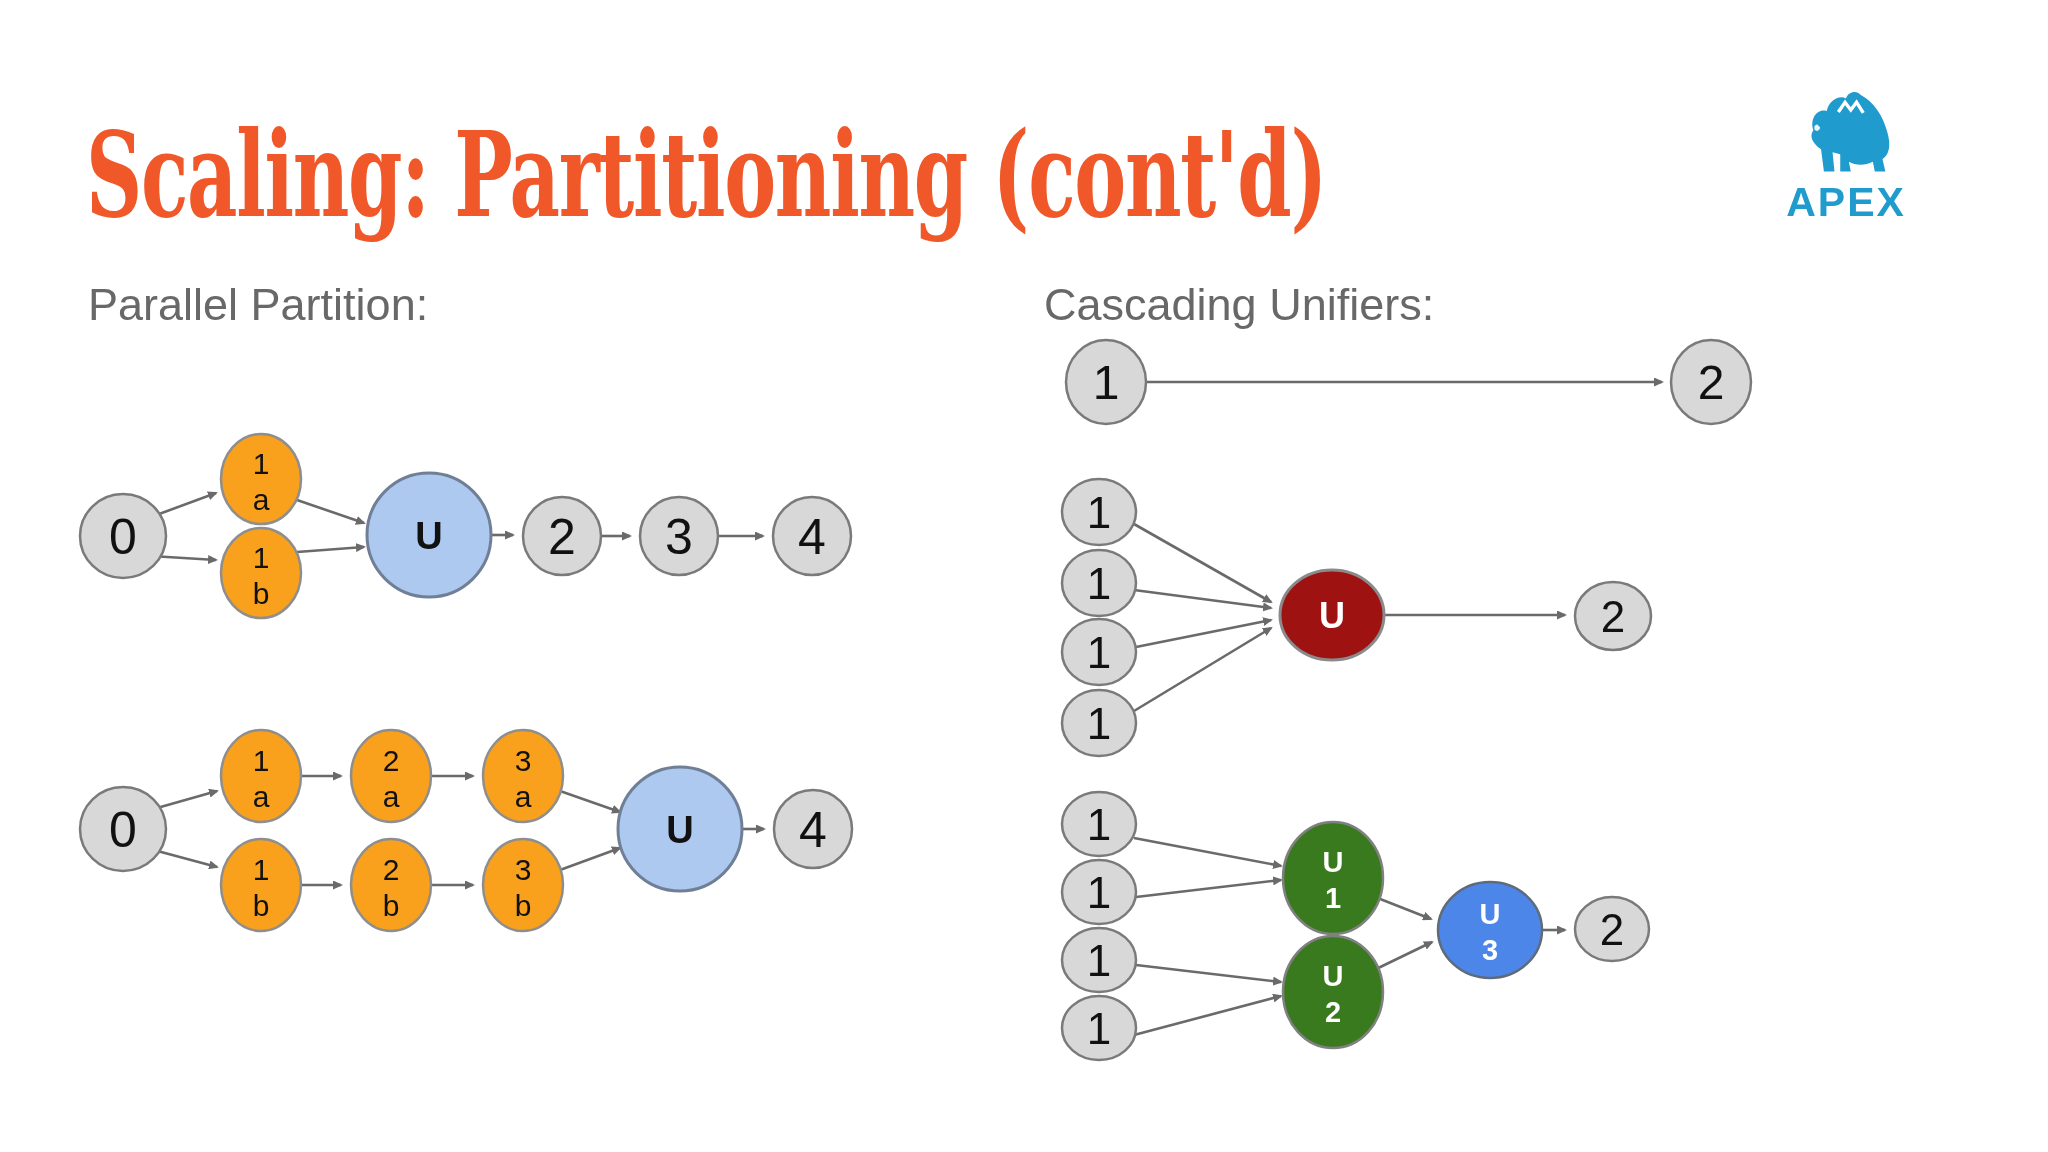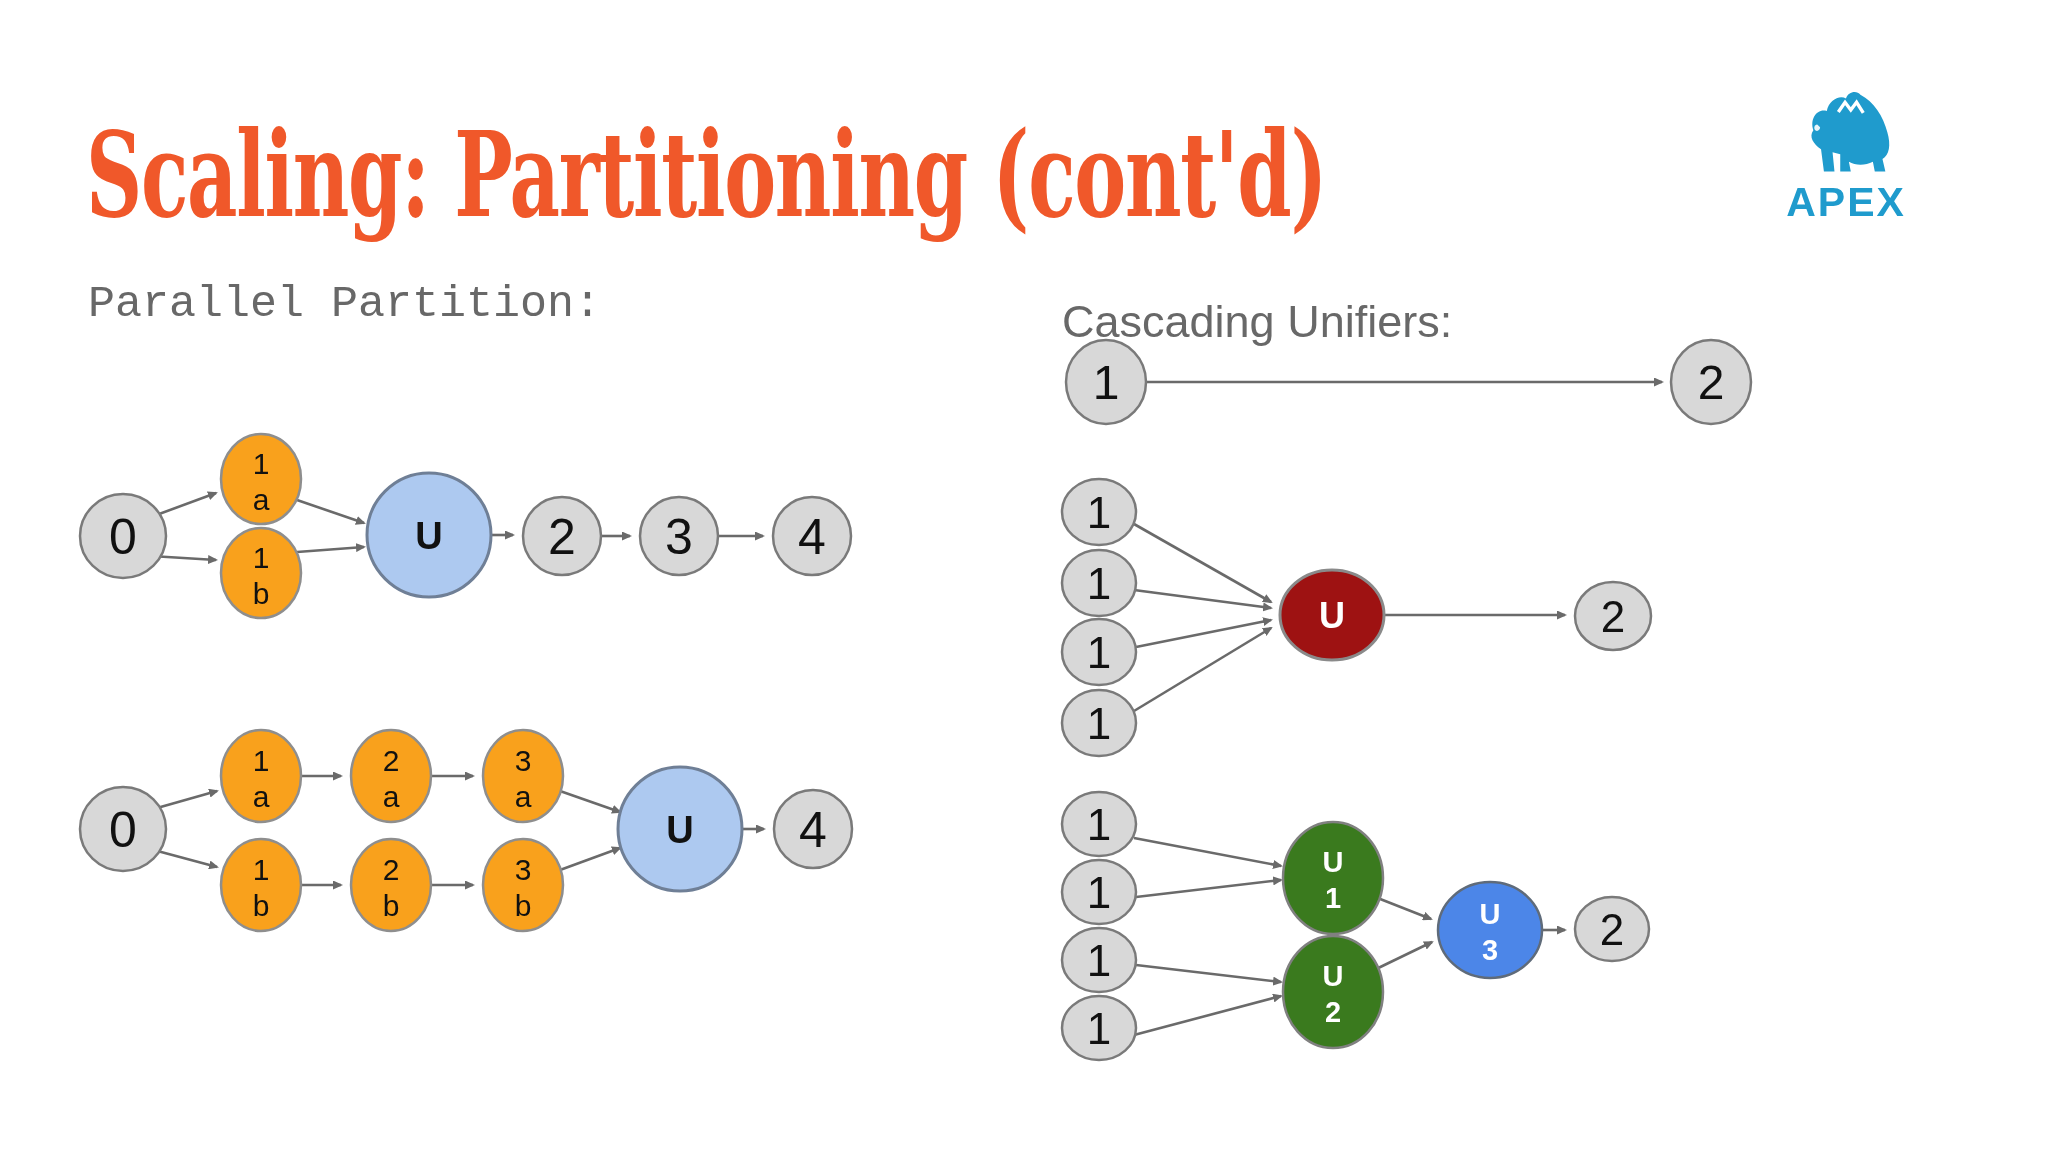--- a/index.html
+++ b/index.html
@@ -13,22 +13,22 @@
          color:#f0582a;white-space:nowrap;
          transform:scaleX(.66);transform-origin:left top;}
 
   .logo{position:absolute;left:1778px;top:86px;width:136px;text-align:center;}
   .logo svg{display:block;margin:0 auto;}
   .logo .wordmark{margin-top:0px;font-size:41px;font-weight:bold;
                   letter-spacing:2px;color:#1f9bcd;line-height:1;}
 
   .heading{position:absolute;margin:0;font-size:45px;font-weight:400;
            color:#686868;line-height:1;white-space:nowrap;}
-  .heading.left{left:88px;top:282px;font-family:Liberation Mono, monospace;}
-  .heading.right{left:1044px;top:299px;margin-left:18px;}
+  .heading.left{left:88px;top:282px;}
+  .heading.right{left:1044px;top:282px;}
 
   svg.diagram-layer{position:absolute;left:0;top:0;}
 
   text.node-label{font-family:"Liberation Sans",sans-serif;fill:#111111;}
   text.big{font-size:50px;}
   text.mid{font-size:48px;}
   text.small{font-size:44px;}
   text.two{font-size:30px;}
   text.ulabel{font-size:38px;font-weight:bold;}
   text.uwhite{font-size:36px;font-weight:bold;fill:#ffffff;}

